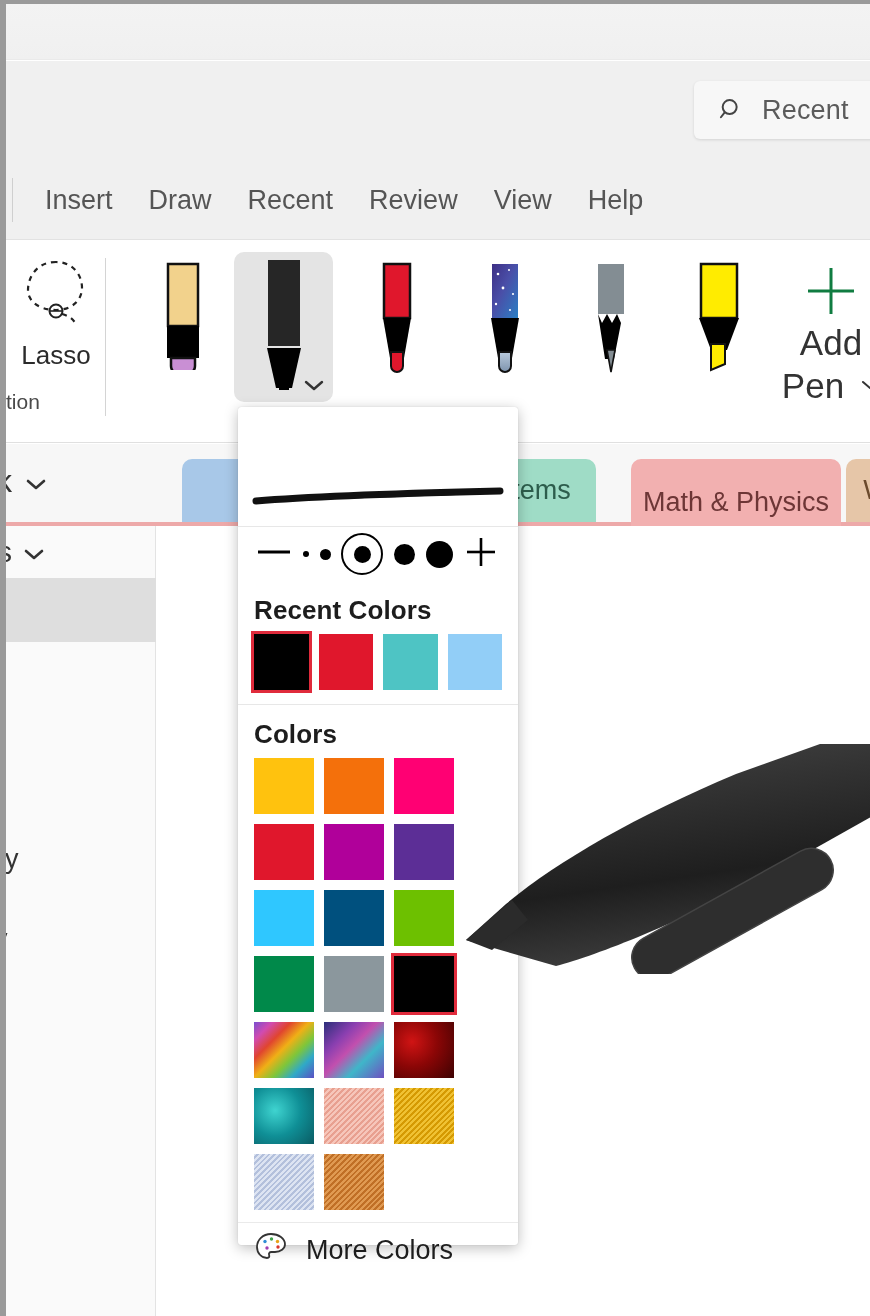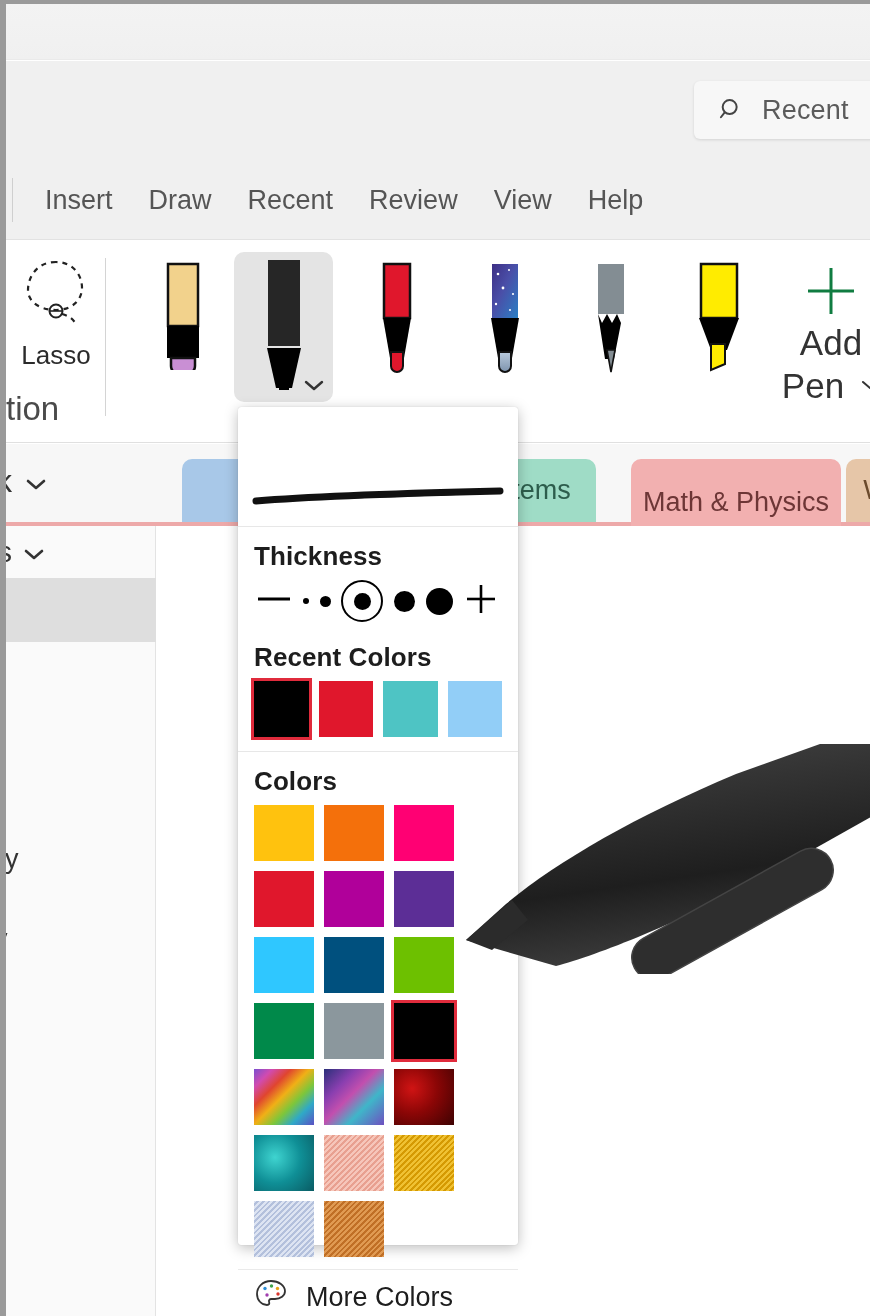--- a/index.html
+++ b/index.html
@@ -60,21 +60,21 @@
   }
   .grp-lasso{
     position:absolute; left:0; top:0; width:100px; height:202px;
   }
   .lasso-btn{
     position:absolute; left:2px; top:16px; width:96px; height:110px;
     display:flex; flex-direction:column; align-items:center; justify-content:flex-start;
   }
   .lasso-label{ font-size:26px; color:#2b2b2b; margin-top:8px; }
   .grp-label{
-    position:absolute; left:0px; top:150px; font-size:33px; color:#4a4a4a;
+    position:absolute; left:0px; top:150px; font-size:21px; color:#4a4a4a;
   }
   .grp-sep{
     position:absolute; left:99px; top:18px; width:1px; height:158px; background:#d4d4d4;
   }
 
   .pens{
     position:absolute; left:120px; top:0; width:744px; height:202px;
   }
   .pen{
     position:absolute; top:20px; width:98px; height:140px;
@@ -383,21 +383,20 @@
   <div class="flyout">
 
     <div class="fly-preview">
       <svg width="280" height="120" viewBox="0 0 280 120">
         <path d="M18 94 C90 88, 180 86, 262 84" stroke="#111" stroke-width="7" fill="none" stroke-linecap="round"></path>
         <path d="M18 94 C90 90, 180 88, 262 85" stroke="#111" stroke-width="3" fill="none" stroke-linecap="round"></path>
       </svg>
     </div>
 
     <div class="sec">
-      <div class="sec-title">Thickness</div>
       <div class="thickrow">
         <span>
           <svg width="36" height="14" viewBox="0 0 36 14">
               <line x1="2" y1="7" x2="34" y2="7" stroke="#000" stroke-width="3"></line>
             </svg>
         </span>
         <span class="dot" style="width:6px;height:6px;"></span>
         <span class="dot" style="width:11px;height:11px;"></span>
         <span class="dotsel">
           <span class="dot" style="width:17px;height:17px;"></span>

